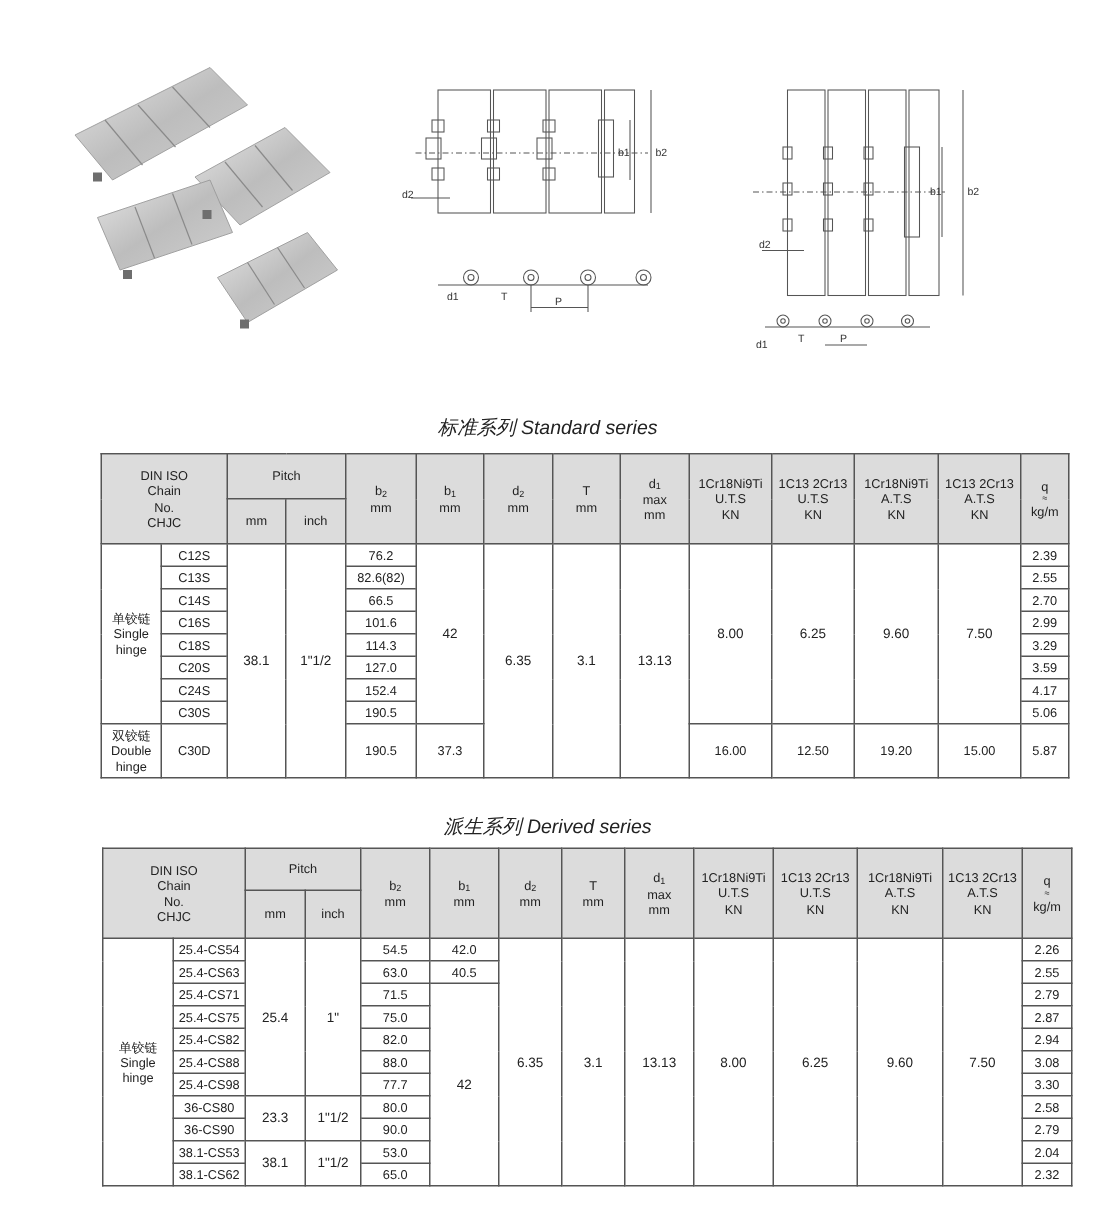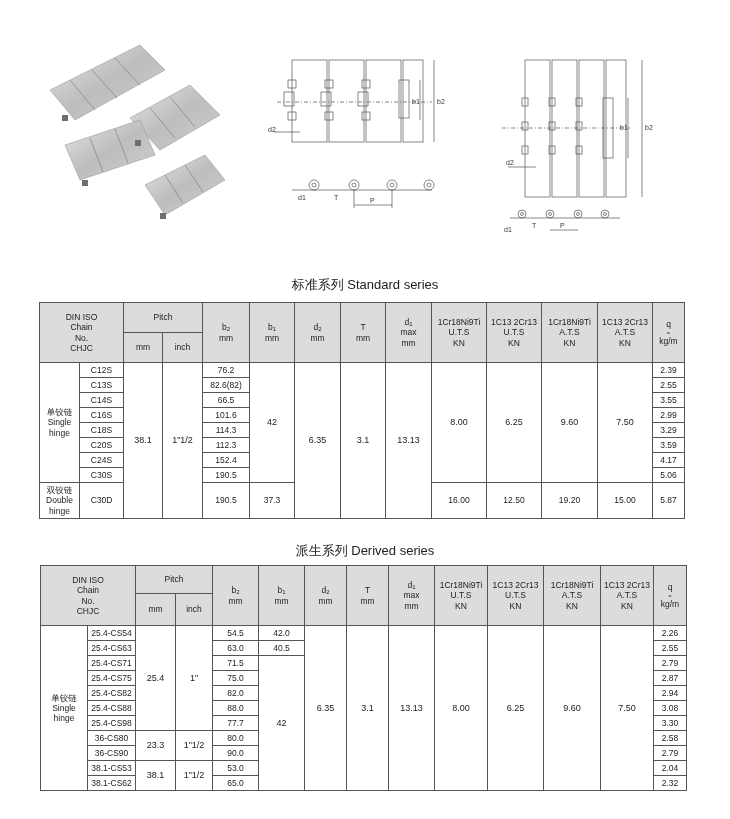--- a/index.html
+++ b/index.html
@@ -1,22 +1,22 @@
 <!DOCTYPE html>
 <html><head>
 <meta charset="utf-8">
 <style>
   html, body { margin:0; padding:0; background:#ffffff; }
   body { width:730px; height:819px; position:relative; overflow:hidden; font-family:"Liberation Sans", sans-serif; color:#222; }
   .abs { position:absolute; }
   .photo { left:40px; top:30px; width:220px; height:220px; }
   .diag1 { left:262px; top:40px; width:200px; height:200px; }
   .diag2 { left:490px; top:40px; width:180px; height:210px; }
-  .title { position:absolute; left:0; width:730px; text-align:center; font-size:13px; color:#222; }
-  table.spec { position:absolute; border-collapse:collapse; font-size:8.5px; color:#222; table-layout:fixed; }
+  .title { position:absolute; left:0; width:730px; text-align:center; font-size:13px; color:#222;font-style:italic; }
+  table.spec { position:absolute; border-collapse:collapse; font-size:8.5px; color:#222; table-layout:fixed;margin-left:28px; }
   table.spec td, table.spec th { border:1px solid #555; text-align:center; vertical-align:middle; padding:0; font-weight:normal; line-height:1.2; }
   table.spec th { background:#dcdcdc; }
   table.spec .num { font-size:9px; }
   sub.s { font-size:6px; vertical-align:baseline; position:relative; top:1px; }
 </style>
 </head>
 <body>
 
 <svg class="abs photo" viewBox="0 0 220 220">
   <defs>
@@ -231,35 +231,35 @@
     <td>2.39</td>
   </tr>
   <tr style="height:15px">
         <td>C13S</td>
         <td>82.6(82)</td>
         <td>2.55</td>
       </tr>
   <tr style="height:15px">
         <td>C14S</td>
         <td>66.5</td>
-        <td>3.55</td>
+        <td>2.70</td>
       </tr>
   <tr style="height:15px">
         <td>C16S</td>
         <td>101.6</td>
         <td>2.99</td>
       </tr>
   <tr style="height:15px">
         <td>C18S</td>
         <td>114.3</td>
         <td>3.29</td>
       </tr>
   <tr style="height:15px">
         <td>C20S</td>
-        <td>112.3</td>
+        <td>127.0</td>
         <td>3.59</td>
       </tr>
   <tr style="height:15px">
         <td>C24S</td>
         <td>152.4</td>
         <td>4.17</td>
       </tr>
   <tr style="height:15px">
         <td>C30S</td>
         <td>190.5</td>

